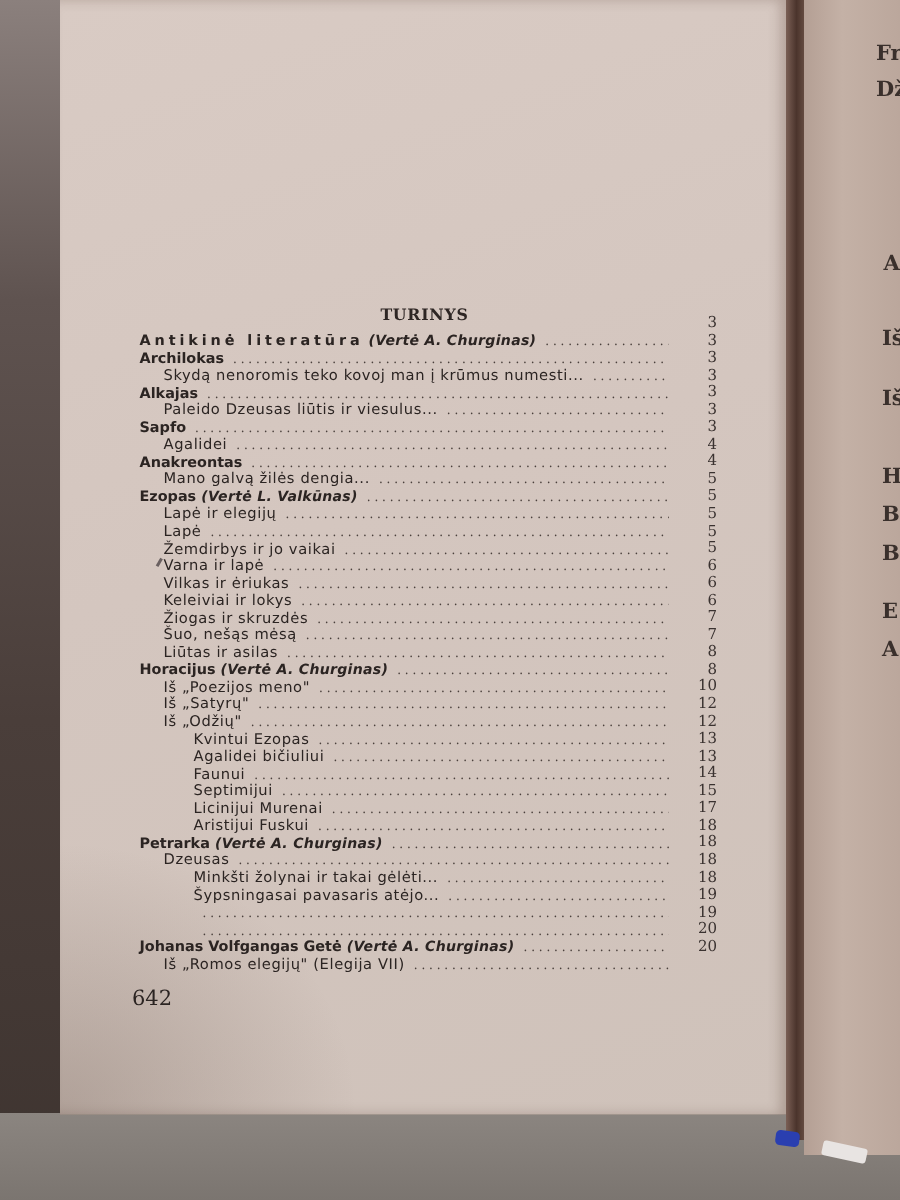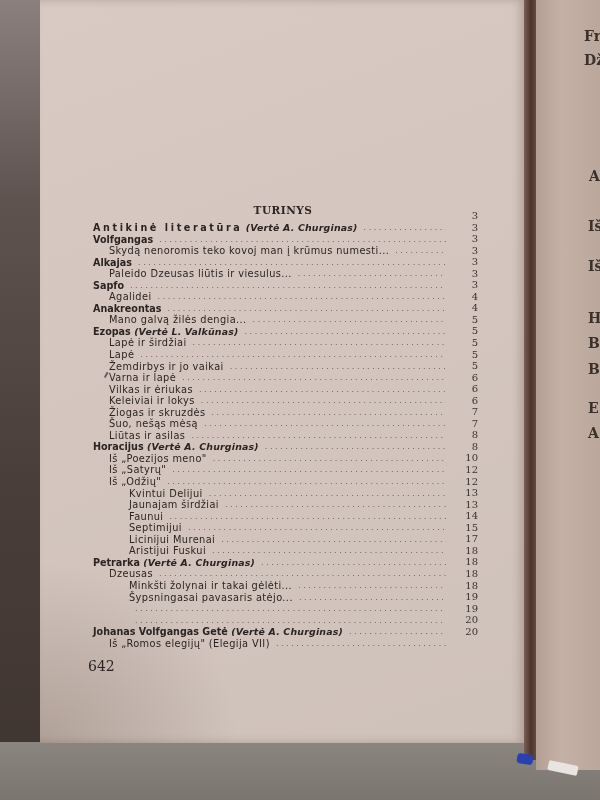--- a/index.html
+++ b/index.html
@@ -127,21 +127,21 @@
 <div class="toc" id="toc">
     <div class="toc-row lvl0 spaced">
       <div class="entry">
         <span class="label"><span class="name">Antikinė literatūra</span> <span class="tr">(Vertė A. Churginas)</span></span>
         <span class="leader"></span>
       </div>
       <span class="pg">3</span>
     </div>
     <div class="toc-row lvl0">
       <div class="entry">
-        <span class="label"><span class="name">Volfgangas</span></span>
+        <span class="label"><span class="name">Archilokas</span></span>
         <span class="leader"></span>
       </div>
       <span class="pg">3</span>
     </div>
     <div class="toc-row lvl1">
       <div class="entry">
         <span class="label"><span class="name">Skydą nenoromis teko kovoj man į krūmus numesti...</span></span>
         <span class="leader"></span>
       </div>
       <span class="pg">3</span>
@@ -190,21 +190,21 @@
     </div>
     <div class="toc-row lvl0">
       <div class="entry">
         <span class="label"><span class="name">Ezopas</span> <span class="tr">(Vertė L. Valkūnas)</span></span>
         <span class="leader"></span>
       </div>
       <span class="pg">5</span>
     </div>
     <div class="toc-row lvl1">
       <div class="entry">
-        <span class="label"><span class="name">Lapė ir širdžiai</span></span>
+        <span class="label"><span class="name">Lapė ir elegijų</span></span>
         <span class="leader"></span>
       </div>
       <span class="pg">5</span>
     </div>
     <div class="toc-row lvl1">
       <div class="entry">
         <span class="label"><span class="name">Lapė</span></span>
         <span class="leader"></span>
       </div>
       <span class="pg">5</span>
@@ -281,28 +281,28 @@
     </div>
     <div class="toc-row lvl1">
       <div class="entry">
         <span class="label"><span class="name">Iš „Odžių"</span></span>
         <span class="leader"></span>
       </div>
       <span class="pg">12</span>
     </div>
     <div class="toc-row lvl2">
       <div class="entry">
-        <span class="label"><span class="name">Kvintui Delijui</span></span>
+        <span class="label"><span class="name">Kvintui Ezopas</span></span>
         <span class="leader"></span>
       </div>
       <span class="pg">12</span>
     </div>
     <div class="toc-row lvl2">
       <div class="entry">
-        <span class="label"><span class="name">Jaunajam širdžiai</span></span>
+        <span class="label"><span class="name">Agalidei bičiuliui</span></span>
         <span class="leader"></span>
       </div>
       <span class="pg">13</span>
     </div>
     <div class="toc-row lvl2">
       <div class="entry">
         <span class="label"><span class="name">Faunui</span></span>
         <span class="leader"></span>
       </div>
       <span class="pg">13</span>

